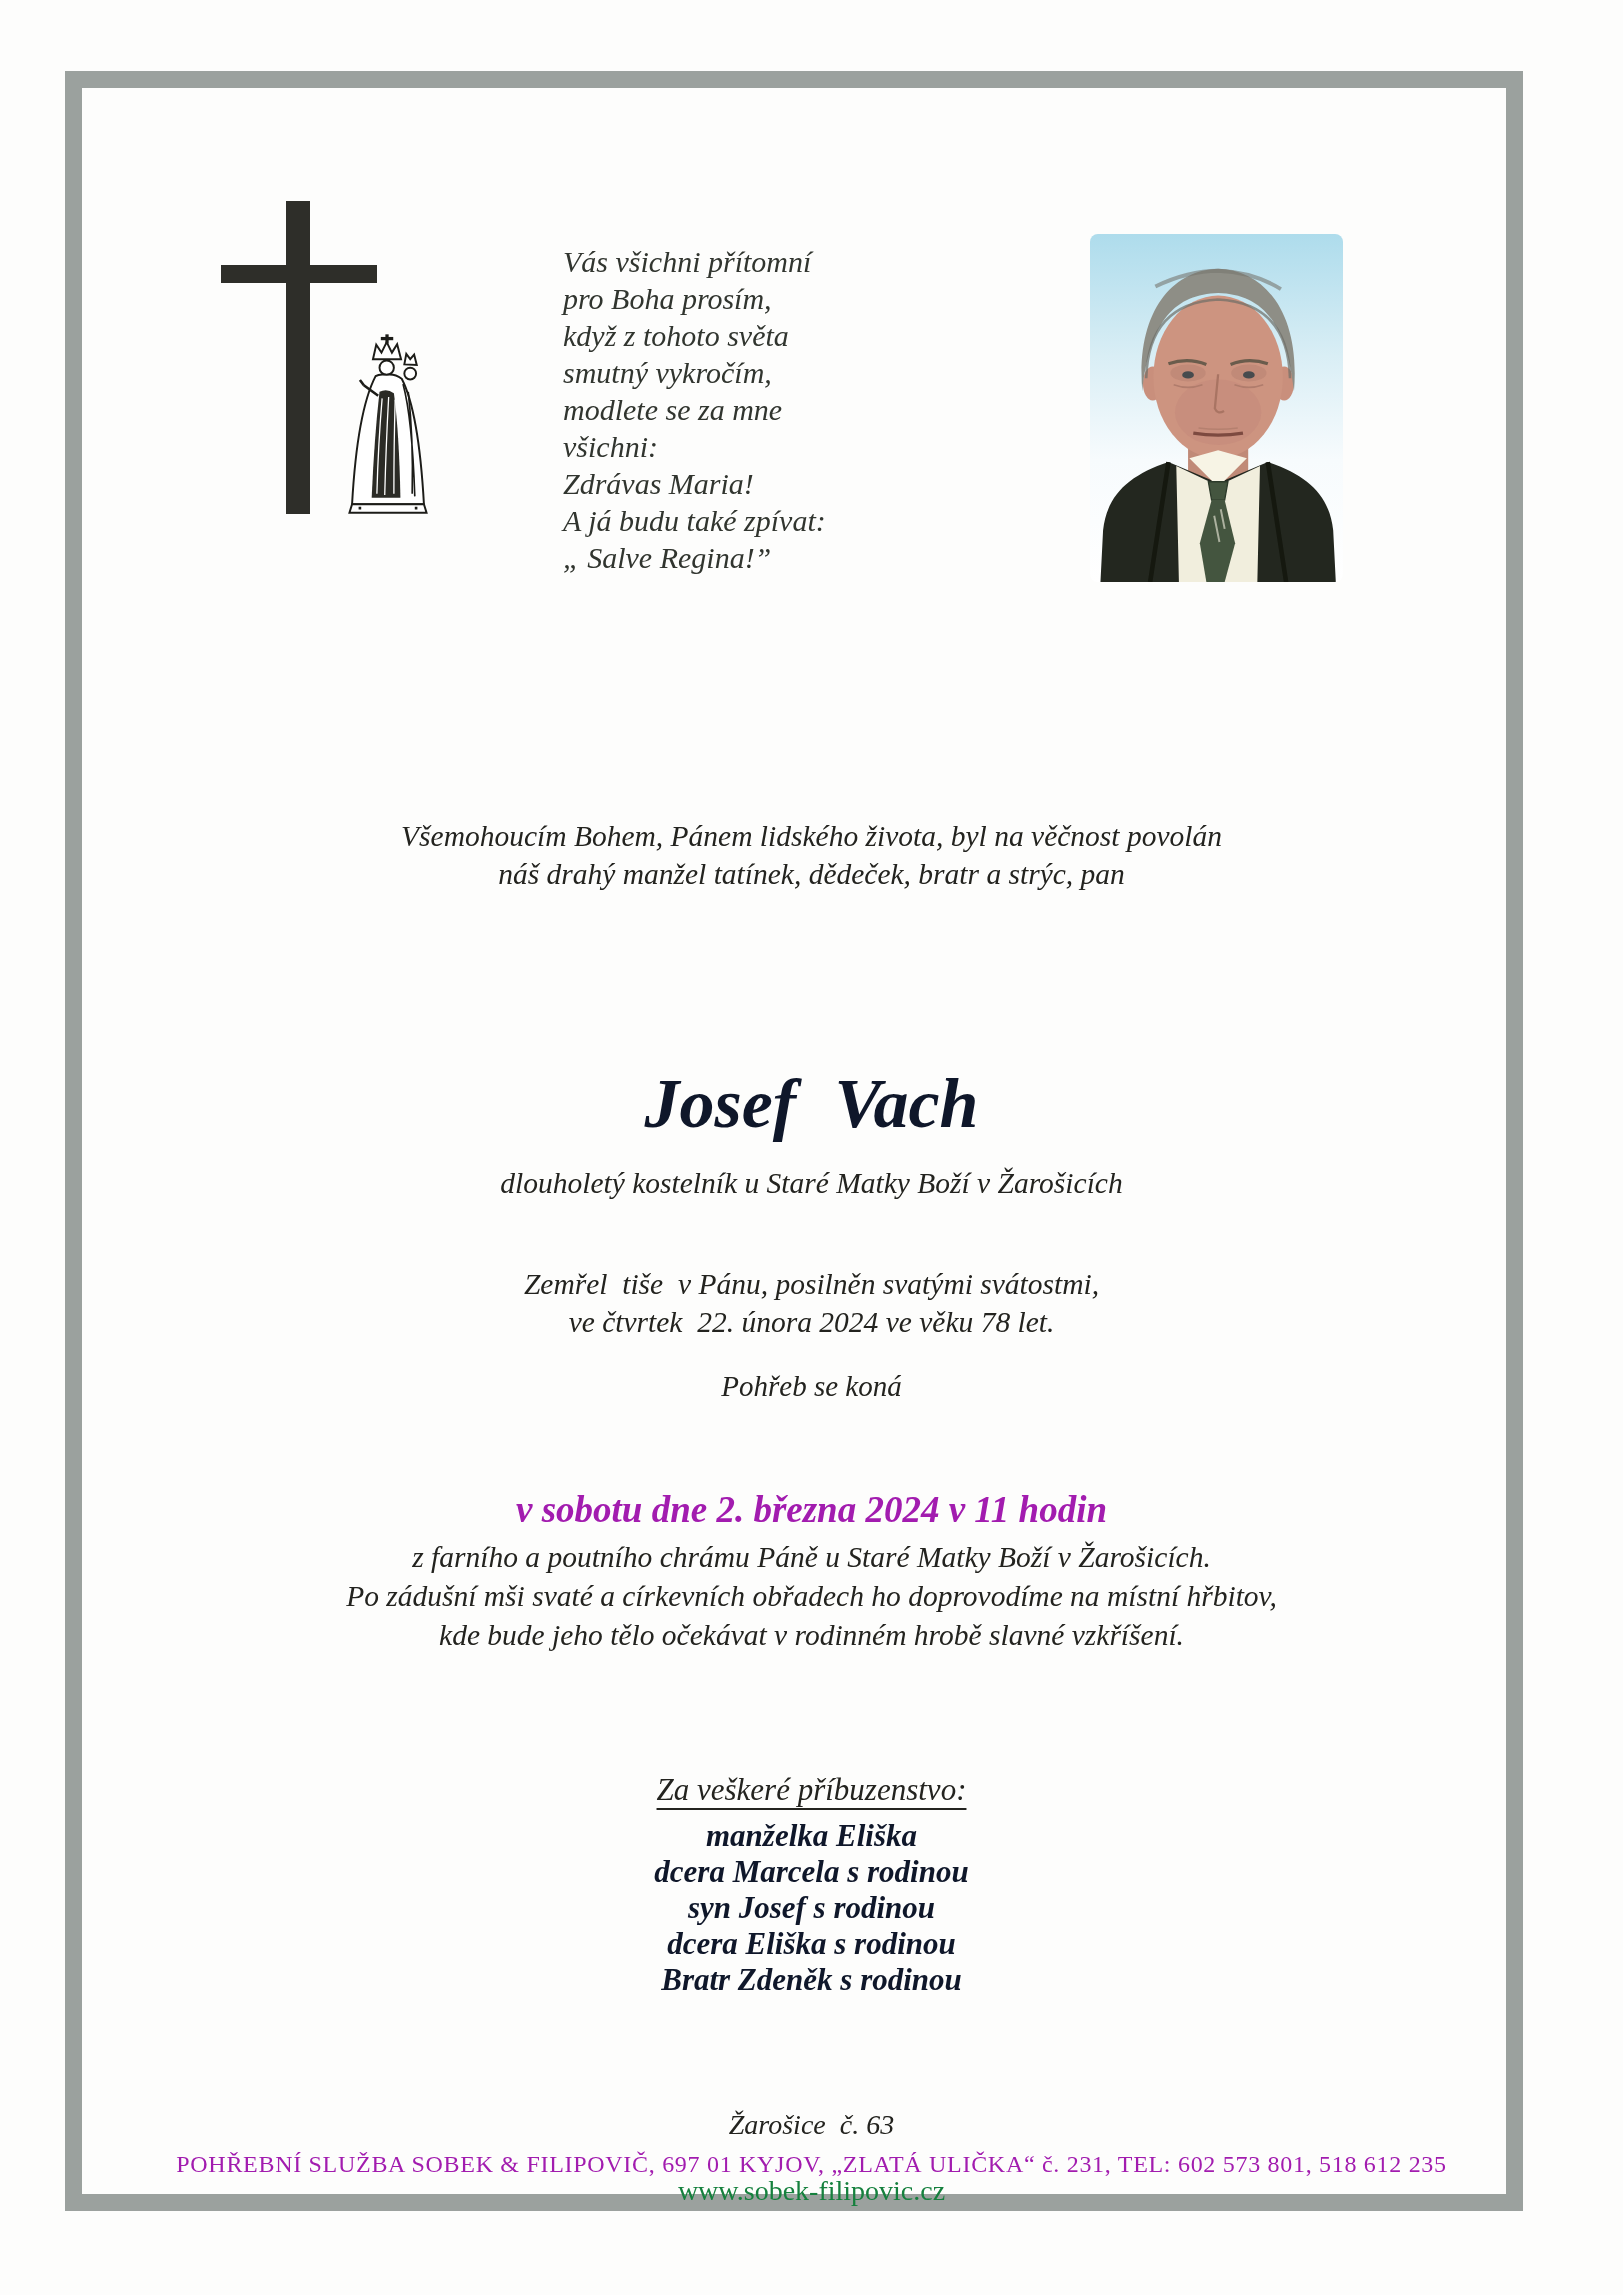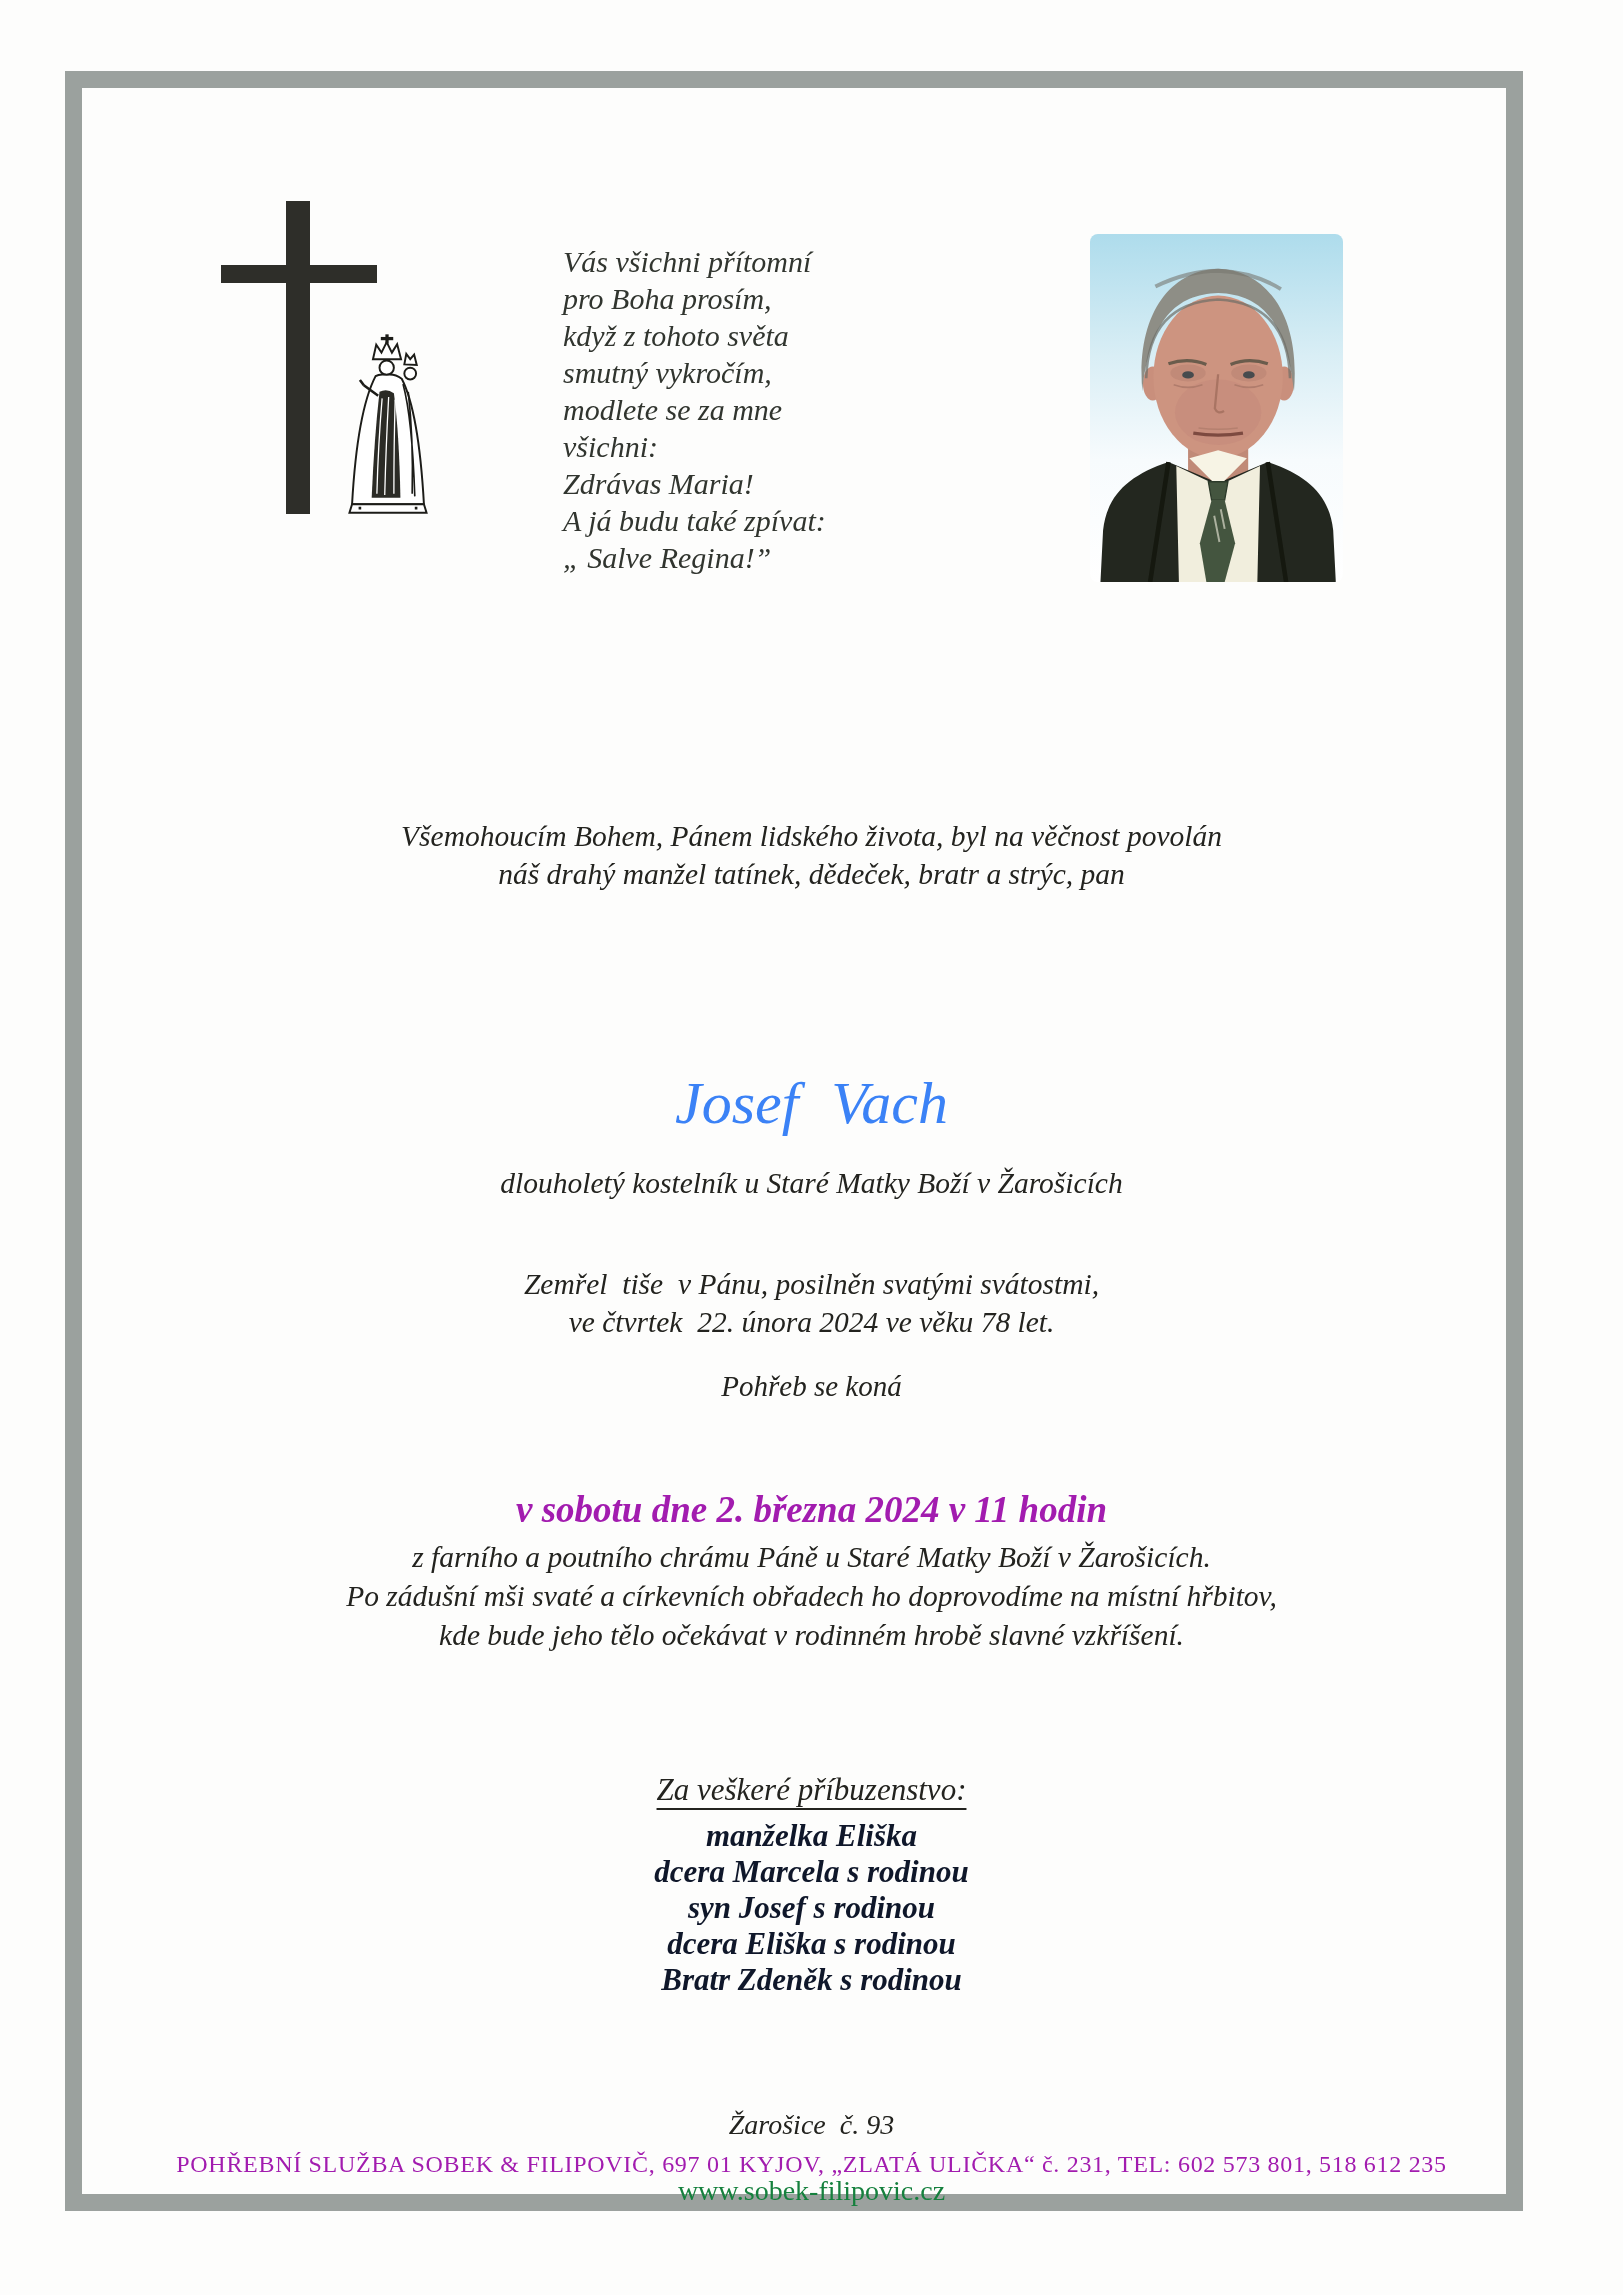--- a/index.html
+++ b/index.html
@@ -24,22 +24,22 @@
   .cross-v{position:absolute;left:286px;top:201px;width:23.6px;height:313px;background:#2e2e29;}
   .cross-h{position:absolute;left:221px;top:265px;width:156px;height:18.3px;background:#2e2e29;}
   
   .madonna{position:absolute;left:339px;top:333px;width:98px;height:183px;}
   
   .photo{position:absolute;left:1090px;top:234px;width:253px;height:348px;
          border-radius:7.9px;overflow:hidden;}
   .photo svg{display:block;width:100%;height:100%;}
   
   .intro{top:817px;font-style:italic;font-size:29.5px;line-height:38px;}
-  .name {top:1046px;font-style:italic;font-weight:normal;font-size:60px;line-height:115px;
-         word-spacing:0.3em;color:#3b82f6;}
+  .name {top:1046px;font-style:italic;font-weight:bold;font-size:70px;line-height:115px;
+         word-spacing:0.3em;color:#0f172a;}
   .subtitle{top:1164px;font-style:italic;font-size:29.5px;line-height:38px;}
   .death{top:1265px;font-style:italic;font-size:29.5px;line-height:38px;}
   .funeral-intro{top:1368px;font-style:italic;font-size:29px;line-height:37px;}
   .funeral-datetime{top:1486px;font-style:italic;font-weight:bold;font-size:37px;line-height:48px;color:#a21caf;}
   .funeral-details{top:1538px;font-style:italic;font-size:29.5px;line-height:39px;}
   .mourners-heading{top:1746px;font-style:italic;font-size:31px;line-height:39px;margin-top:24px;}
   .mourners-heading .line{text-decoration:underline;text-decoration-thickness:2px;text-underline-offset:7.9px;}
   .mourners-list{top:1818px;font-style:italic;font-weight:bold;font-size:31px;line-height:36px;color:#0f172a;}
   .footer-address{top:2106px;font-style:italic;font-size:28px;line-height:37px;}
   .footer-provider{top:2150px;font-size:24px;line-height:29px;letter-spacing:0.7px;color:#a21caf;}
@@ -160,21 +160,21 @@
   </div>
   <div class="center-block mourners-list">
     <div class="line">manželka Eliška</div>
     <div class="line">dcera Marcela s rodinou</div>
     <div class="line">syn Josef s rodinou</div>
     <div class="line">dcera Eliška s rodinou</div>
     <div class="line">Bratr Zdeněk s rodinou</div>
   </div>
 
   <div class="center-block footer-address">
-    <div class="line">Žarošice  č. 93</div>
+    <div class="line">Žarošice  č. 63</div>
   </div>
   <div class="center-block footer-provider">
     <div class="line">POHŘEBNÍ SLUŽBA SOBEK &amp; FILIPOVIČ, 697 01 KYJOV, „ZLATÁ ULIČKA“ č. 231, TEL: 602 573 801, 518 612 235</div>
   </div>
   <div class="center-block footer-website">
     <div class="line">www.sobek-filipovic.cz</div>
   </div>
 
 </div>
 

